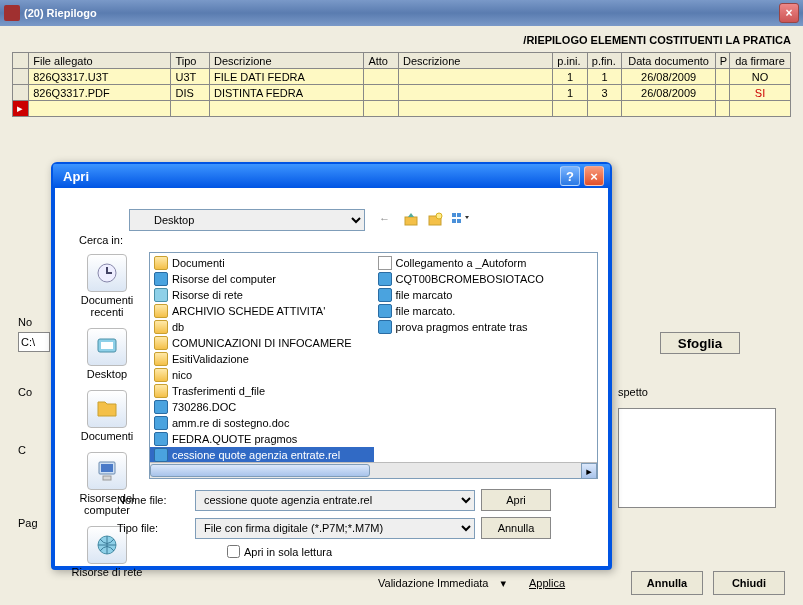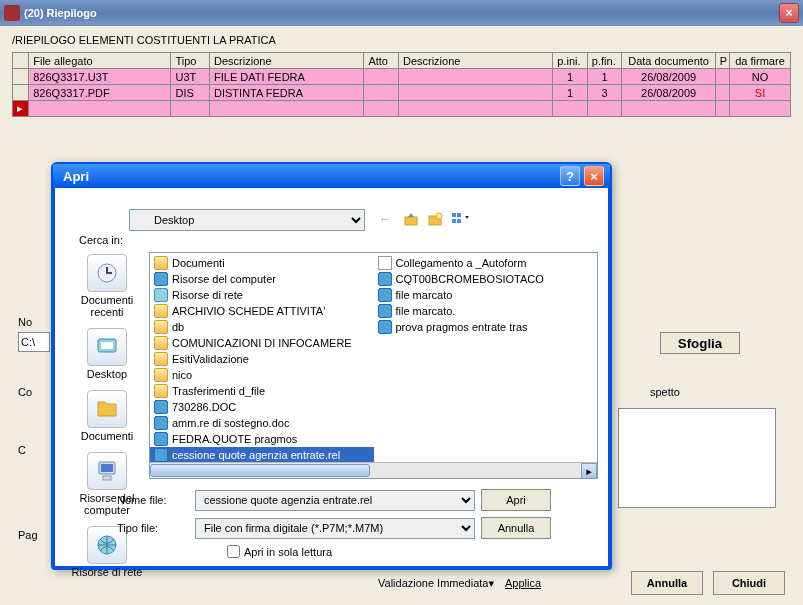--- a/index.html
+++ b/index.html
@@ -6,41 +6,41 @@
   body { font-family: Tahoma, sans-serif; font-size: 11px; width: 803px; height: 605px; overflow: hidden; position: relative; background: #f0ede0; }
 
   
   .main-window { width: 803px; height: 605px; position: relative; }
   .titlebar { height: 26px; background: linear-gradient(180deg, #7a99c8 0%, #5a7cb0 50%, #7a99c8 100%); color: #fff; display: flex; align-items: center; padding: 0 4px; }
   .titlebar .icon { width: 16px; height: 16px; background: #a03030; margin-right: 4px; border-radius: 2px;}
   .titlebar .title { flex: 1; font-weight: bold; }
   .titlebar .close { width: 20px; height: 20px; background: linear-gradient(#e88,#c55); border: 1px solid #944; border-radius: 3px; color:#fff; display:flex;align-items:center;justify-content:center;font-weight:bold;font-size:12px;}
 
   .content { padding: 8px 12px; background: #f0ede0; height: calc(605px - 26px); position: relative; }
-  .header-text { font-weight: normal; margin-bottom: 6px; }
-
-  
-  table.data { border-collapse: collapse; background: #f9a8d4; width: 100%; table-layout: fixed; }
+  .header-text { font-weight: bold; margin-bottom: 6px; text-align: right; }
+
+  
+  table.data { border-collapse: collapse; background: #fef9c3; width: 100%; table-layout: fixed; }
   table.data th, table.data td { border: 1px solid #888; padding: 1px 4px; font-size: 11px; height: 16px; overflow: hidden; white-space: nowrap;}
   table.data th { background: #ece9d8; font-weight: normal; text-align: left; }
   .row-marker { width: 16px; background:#ece9d8; }
   .red-row td:first-child { background: #c00; }
   .si { color: #c00; }
 
   
   .sfoglia-btn { position: absolute; left: 660px; top: 306px; width: 80px; height: 22px; border: 1px solid #888; background: #ece9d8; font-weight: bold; }
-  .spetto-text { position: absolute; left: 650px; top: 360px; font-size: 11px; }
+  .spetto-text { position: absolute; left: 618px; top: 360px; font-size: 11px; }
   .lla-text { position: absolute; left: 582px; top: 285px; font-size: 11px; }
   .big-textbox { position: absolute; left: 618px; top: 382px; width: 158px; height: 100px; background:#fff; border:1px solid #888;}
   .left-labels { position:absolute; left: 18px; font-size:11px; }
 
   
   .bottom-bar { position: absolute; bottom: 6px; left: 0; right: 0; display: flex; justify-content: flex-end; gap: 10px; padding: 4px 18px; align-items:center;}
   .bottom-bar button { width: 72px; height: 24px; border: 1px solid #888; background: #ece9d8; font-size: 11px; font-weight: bold; }
-  .validazione { margin-right: auto; margin-left: 360px; display:flex; align-items:center; gap:0;}
+  .validazione { margin-right: auto; margin-left: 360px; display:flex; align-items:center; gap:12px;}
   .applica { text-decoration: underline; font-weight:normal; cursor:pointer; margin-left:11px;}
 
   
   .dialog { position: absolute; left: 51px; top: 162px; width: 561px; height: 408px; border: 4px solid #0054e3; background: #fff; border-radius: 6px 6px 4px 4px; box-shadow: 2px 2px 8px rgba(0,0,0,.3); }
   .dlg-title { height: 24px; background: linear-gradient(180deg,#3d95ff 0%,#0054e3 100%); color:#fff; font-weight:bold; font-size:13px; display:flex; align-items:center; padding: 0 6px 0 10px; border-radius:2px 2px 0 0; margin: -2px -2px 0 -2px;}
   .dlg-title span { flex: 1; }
   .dlg-title .hlp, .dlg-title .cls { width:20px; height:20px; border-radius:3px; margin-left:4px; display:flex; align-items:center; justify-content:center; color:#fff; font-weight:bold; border:1px solid rgba(255,255,255,.5);}
   .dlg-title .hlp { background: linear-gradient(#7bb6ff,#2a78e4);}
   .dlg-title .cls { background: linear-gradient(#f89c7e,#e2502a);}
   .dlg-body { padding: 6px 10px 6px 10px; height: calc(100% - 24px); display:flex; flex-direction:column;}
@@ -158,21 +158,21 @@
             <td></td>
             <td></td>
           </tr>
         </tbody>
     </table>
 
     <div class="left-labels" style="top:290px;">No</div>
     <input class="left-labels" style="top: 306px; width: 32px; border: 1px solid rgb(136, 136, 136); background: rgb(255, 255, 255); height: 20px; padding: 0px 2px;" value="C:\">
     <div class="left-labels" style="top:360px;">Co</div>
     <div class="left-labels" style="top:418px;">C</div>
-    <div class="left-labels" style="top:503px;">Pag</div>
+    <div class="left-labels" style="top:491px;">Pag</div>
     <div class="lla-text">lla</div>
     <button class="sfoglia-btn">Sfoglia</button>
     <div class="spetto-text">spetto</div>
     <div class="big-textbox"></div>
 
     <div class="bottom-bar">
       <div class="validazione">
         <span>Validazione Immediata</span>
         <span>▾</span>
         <span class="applica">Applica</span>

